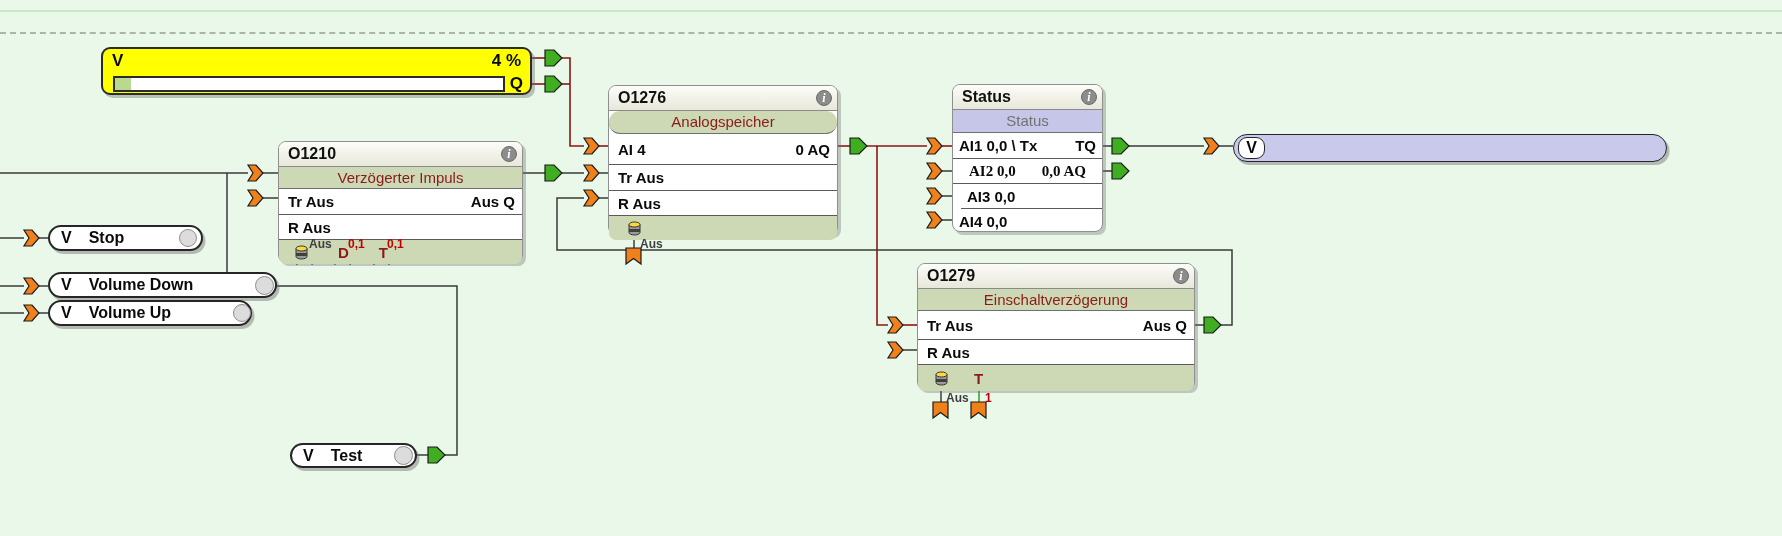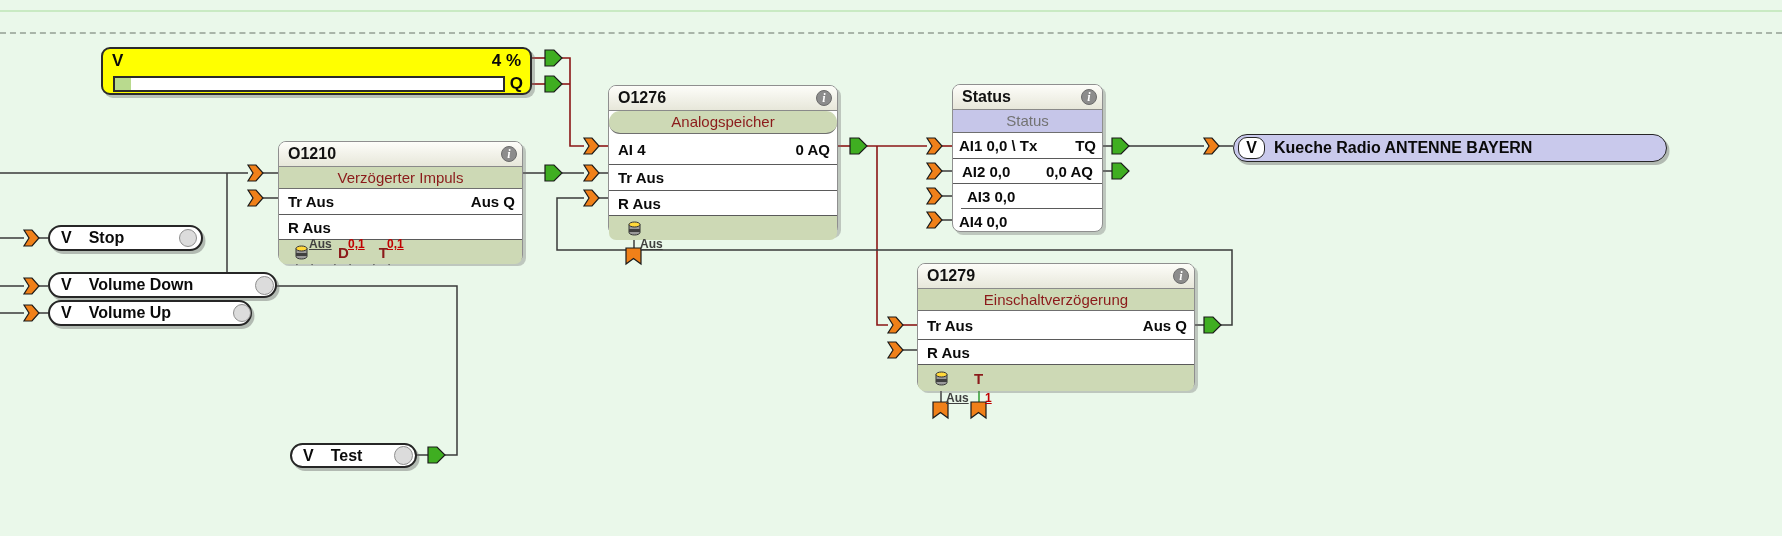--- a/index.html
+++ b/index.html
@@ -36,21 +36,21 @@
           border-radius:14px; box-shadow:2.5px 3px 0 rgba(110,110,110,.45); font-weight:bold; font-size:16px; color:#0a0a0a; }
   .pill .pv { margin-left:11px; }
   .pill .plabel { margin-left:17px; }
   .pcircle { position:absolute; border-radius:50%; background:#dcdcdc; border:1.5px solid #8f8f8f; z-index:2; }
   .kpill { position:absolute; z-index:2; left:1233px; top:134px; width:434px; height:28px; display:flex; align-items:center;
            background:#c9c9ec; border:1.5px solid #262626; border-radius:14px; box-shadow:2.5px 3px 0 rgba(110,110,110,.45);
            font-weight:bold; font-size:16px; color:#0a0a0a; }
   .vcap { margin-left:4px; width:27px; height:22px; background:#fff; border:1.5px solid #262626; border-radius:9px;
           text-align:center; font:bold 16px/20px "Liberation Sans", sans-serif; }
   .kpill .plabel { margin-left:9px; }
-  .tag { position:absolute; z-index:3; font-weight:bold; font-size:12px;text-decoration:underline; }
+  .tag { position:absolute; z-index:3; font-weight:bold; font-size:12px; }
   .tag.g { color:#3f3f3f; } .tag.r { color:#c00000; }
   .bat { margin-top:1px; }
 </style>
 </head>
 <body>
 
 <div class="canvas">
   <div class="topline"></div>
   <div class="dashline"></div>
 
@@ -210,21 +210,21 @@
   <div class="fblock" style="left:952px;top:84px;width:151px;height:148px;">
     <div class="fb-header" style="height:25px;">
       <span>Status</span>
       <span class="info">i</span>
     </div>
     <div class="fb-sub lav" style="height:23px;line-height:22px;">Status</div>
     <div class="fb-row" style="height:26px;padding:0 6px;">
       <span>AI1 0,0 \ Tx</span>
       <span>TQ</span>
     </div>
-    <div class="fb-row" style="height:25px;padding:0 9px;">
+    <div class="fb-row" style="height:25px;padding:0 16px;font-family:Liberation Serif, serif;">
       <span>AI2 0,0</span>
       <span>0,0 AQ</span>
     </div>
     <div class="fb-row" style="height:25px;padding:0 6px;margin-left:8px;">
       <span>AI3 0,0</span>
     </div>
     <div class="fb-row last" style="height:24px;padding:0 6px;">
       <span>AI4 0,0</span>
     </div>
   </div>
@@ -278,15 +278,14 @@
   <div class="pcircle" style="left:233px;top:304px;width:18px;height:18px;"></div>
 
   <div class="pill" style="left:290px;top:443px;width:127px;height:25px;">
     <span class="pv">V</span>
     <span class="plabel">Test</span>
   </div>
   <div class="pcircle" style="left:394px;top:446px;width:19px;height:19px;"></div>
 
   <div class="kpill">
     <span class="vcap">V</span>
-    <span class="plabel">Kueche Radio ANTENNE BAYERN</span>
   </div>
 </div>
 
 </body></html>

